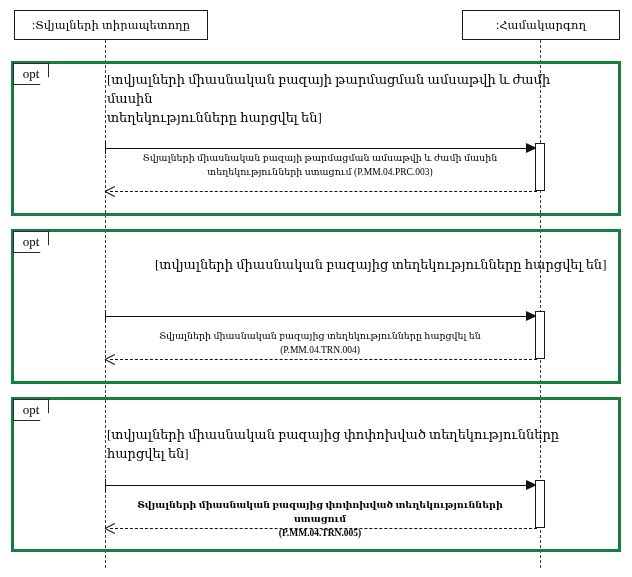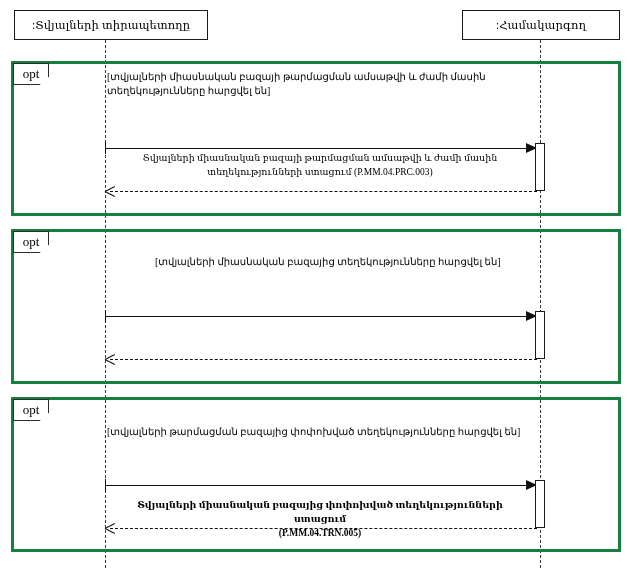--- a/index.html
+++ b/index.html
@@ -70,26 +70,25 @@
     font-size: 13px;
     line-height: 20px;
     text-align: center;
     -webkit-clip-path: polygon(0 0, 100% 0, 100% 62%, 74% 100%, 0 100%);
     clip-path: polygon(0 0, 100% 0, 100% 62%, 74% 100%, 0 100%);
     z-index: 5;
   }
 
   .guard {
     position: absolute;
-    font-size: 10px;
-    line-height: 14px;
+    font-size: 13px;
+    line-height: 19px;
     white-space: pre-line;
     color: #000;
     z-index: 4;
-    font-family: Liberation Serif, serif;
   }
 
   
   .msg-line {
     position: absolute;
     height: 0;
     border-top: 1.4px solid #111111;
     z-index: 4;
   }
   .msg-line.ret {
@@ -177,31 +176,33 @@
   <div class="arrow-solid" style="left:526px; top:143px;"></div>
   <div class="activation" style="left:535px; top:143px; height:48px;"></div>
   <div class="msg-line ret" style="left:110px; top:191px; width:427px;"></div>
   <div class="arrow-open" style="left:105px; top:186px;"></div>
 
   <div class="frag" id="frag-2">
     <div class="frag-label">opt</div>
   </div>
   <div class="guard" style="left:107px; top:255px; width:460px;padding-left:48px;">[տվյալների միասնական բազայից տեղեկությունները հարցվել են]</div>
 
+  <div class="msg-label" style="left:120px; top:301px; width:400px;">Տվյալների միասնական բազայից տեղեկությունները հարցվել են
+(P.MM.04.TRN.004)</div>
   <div class="msg-tick" style="left:105px; top:310px;"></div>
   <div class="msg-line" style="left:105px; top:316px; width:424px;"></div>
   <div class="arrow-solid" style="left:526px; top:311px;"></div>
   <div class="activation" style="left:535px; top:311px; height:48px;"></div>
   <div class="msg-line ret" style="left:110px; top:359px; width:427px;"></div>
   <div class="arrow-open" style="left:105px; top:354px;"></div>
 
   <div class="frag" id="frag-3">
     <div class="frag-label">opt</div>
   </div>
-  <div class="guard" style="left:107px; top:425px; width:470px;">[տվյալների թարմացման բազայից փոփոխված տեղեկությունները հարցվել են]</div>
+  <div class="guard" style="left:107px; top:425px; width:470px;">[տվյալների միասնական բազայից փոփոխված տեղեկությունները հարցվել են]</div>
 
   <div class="msg-label" style="left:115px; top:470px; width:410px;font-weight:bold;">Տվյալների միասնական բազայից փոփոխված տեղեկությունների ստացում
 (P.MM.04.TRN.005)</div>
   <div class="msg-tick" style="left:105px; top:479px;"></div>
   <div class="msg-line" style="left:105px; top:485px; width:424px;"></div>
   <div class="arrow-solid" style="left:526px; top:480px;"></div>
   <div class="activation" style="left:535px; top:480px; height:48px;"></div>
   <div class="msg-line ret" style="left:110px; top:528px; width:427px;"></div>
   <div class="arrow-open" style="left:105px; top:523px;"></div>
 

